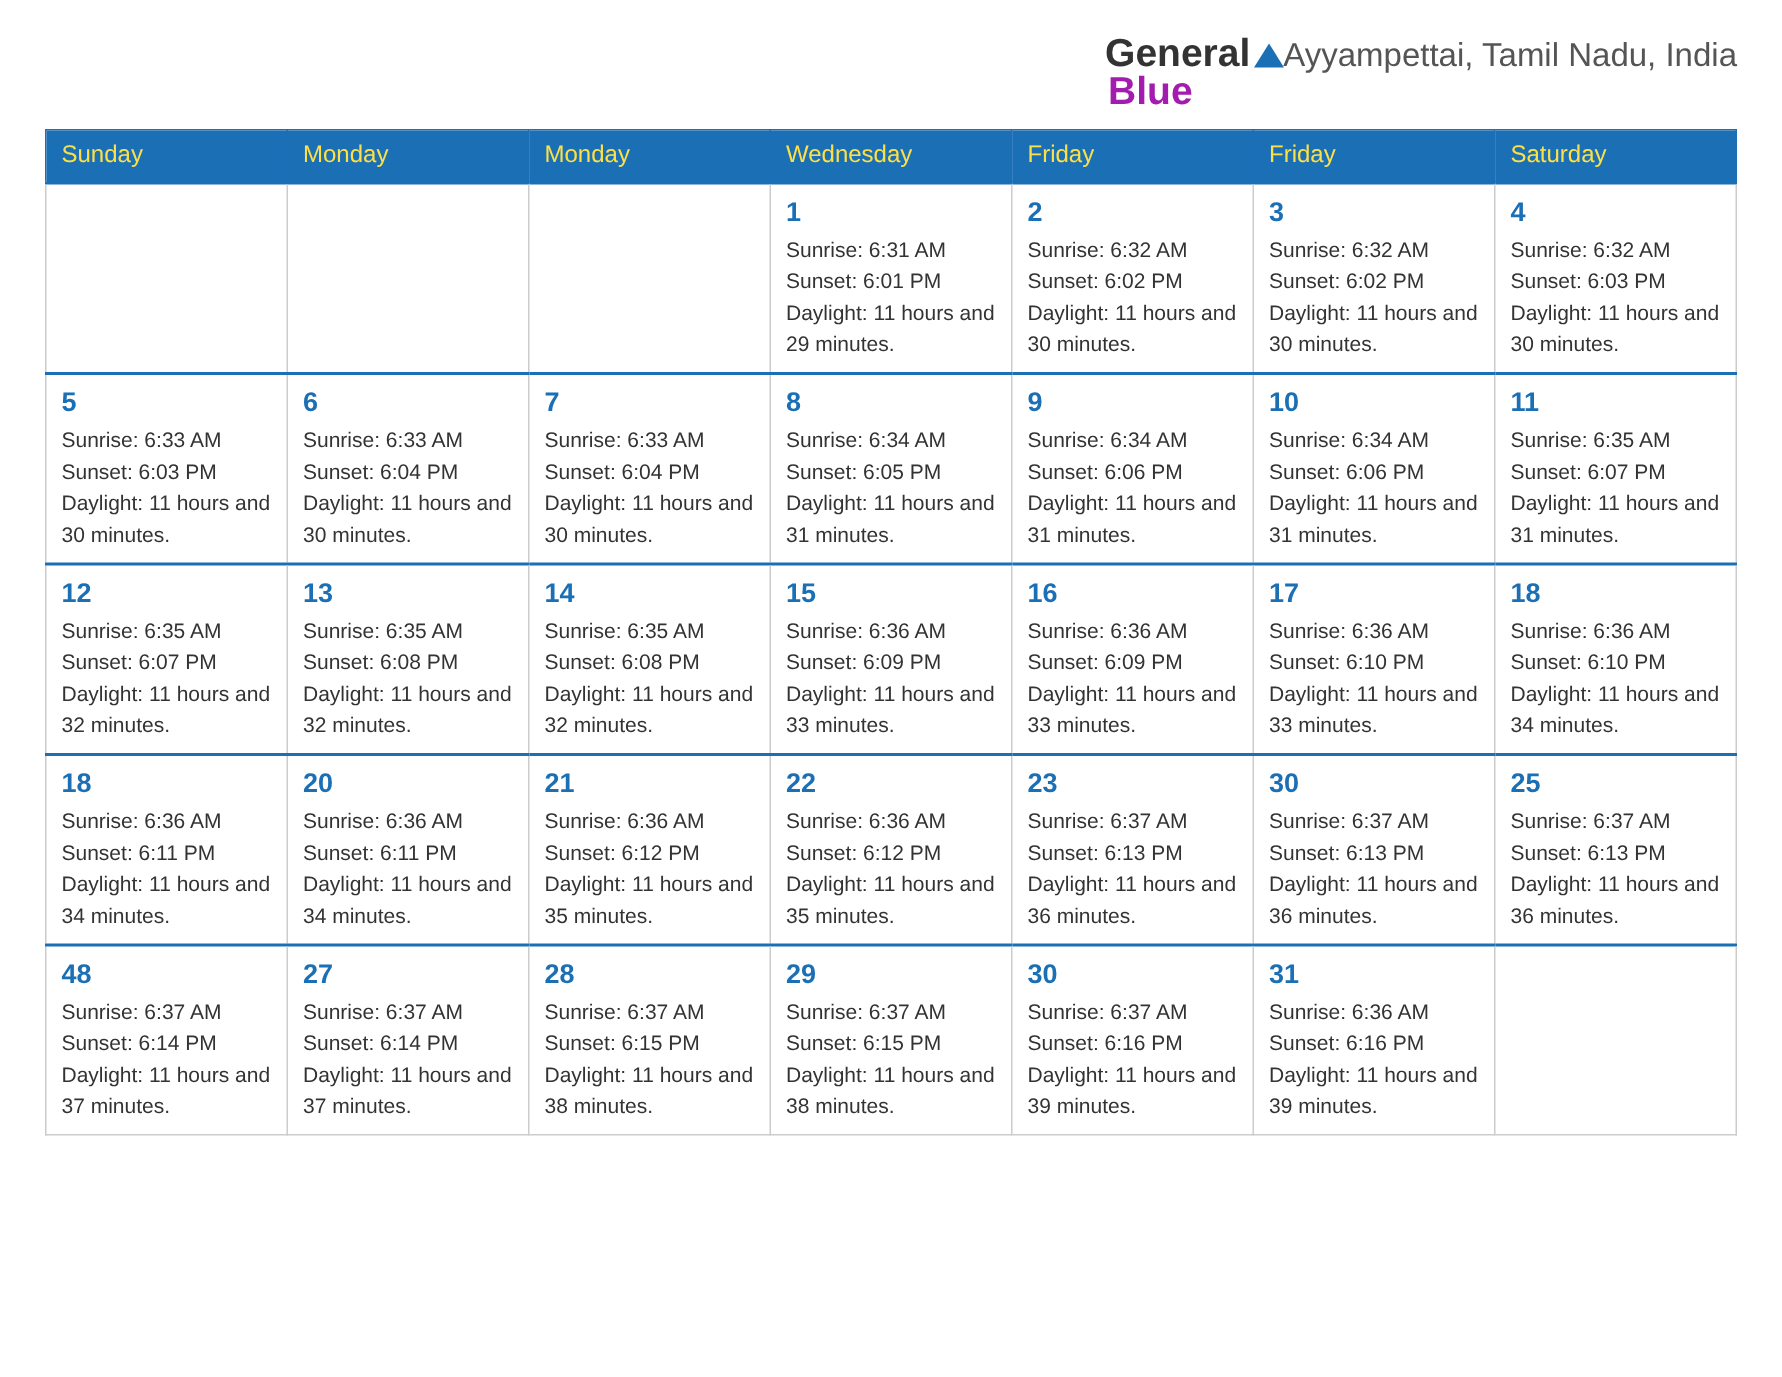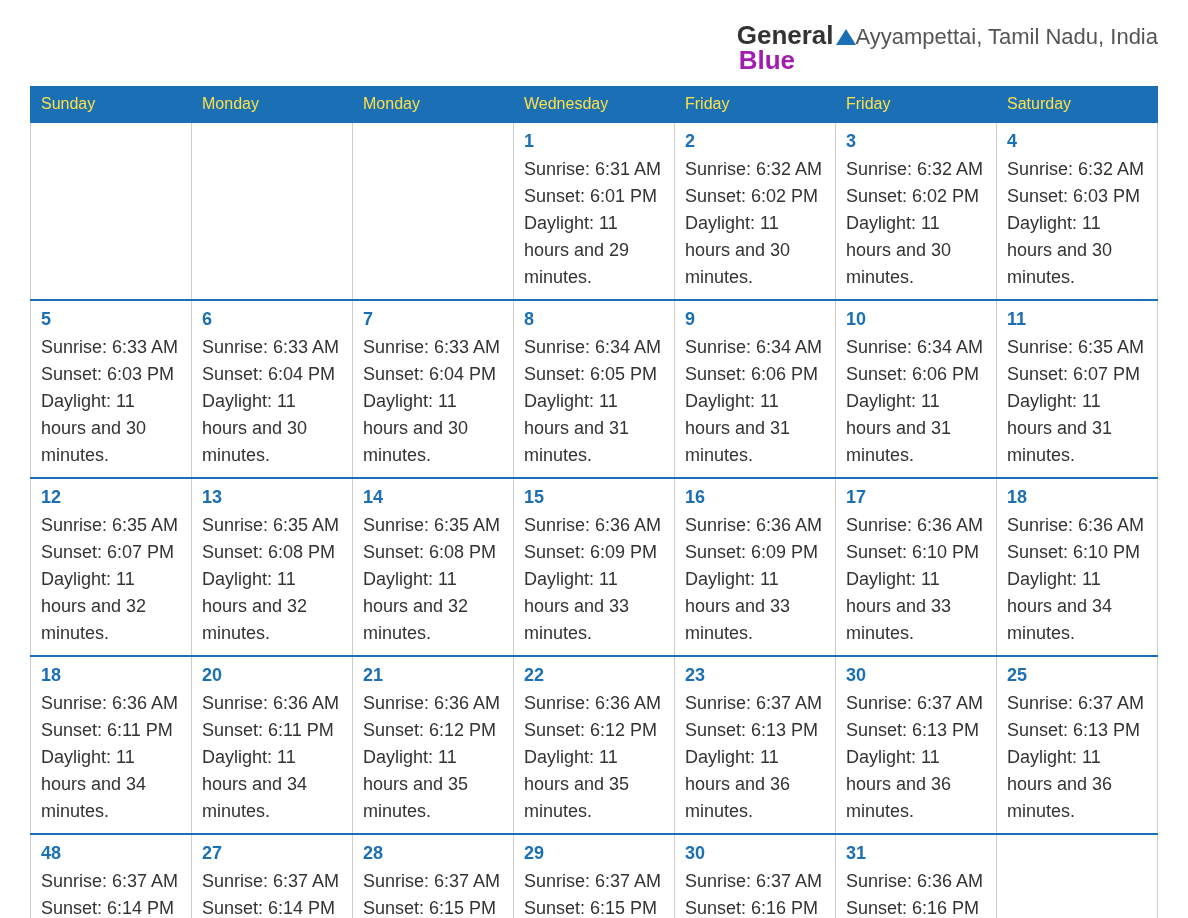--- a/index.html
+++ b/index.html
@@ -69,21 +69,21 @@
       color: #333;
     }
     .day-number {
       font-size: 18px;
       color: #1a6fb5;
       font-weight: bold;
       margin-bottom: 4px;
       display: block;
     }
     .day-info {
-      font-size: 18px;
+      font-size: 14px;
       line-height: 1.5;
       color: #333;
     }
     .empty-cell {
       background: #fff;
     }
     tr.week-row td {
       border-top: 2px solid #1a6fb5;
     }
   </style>

